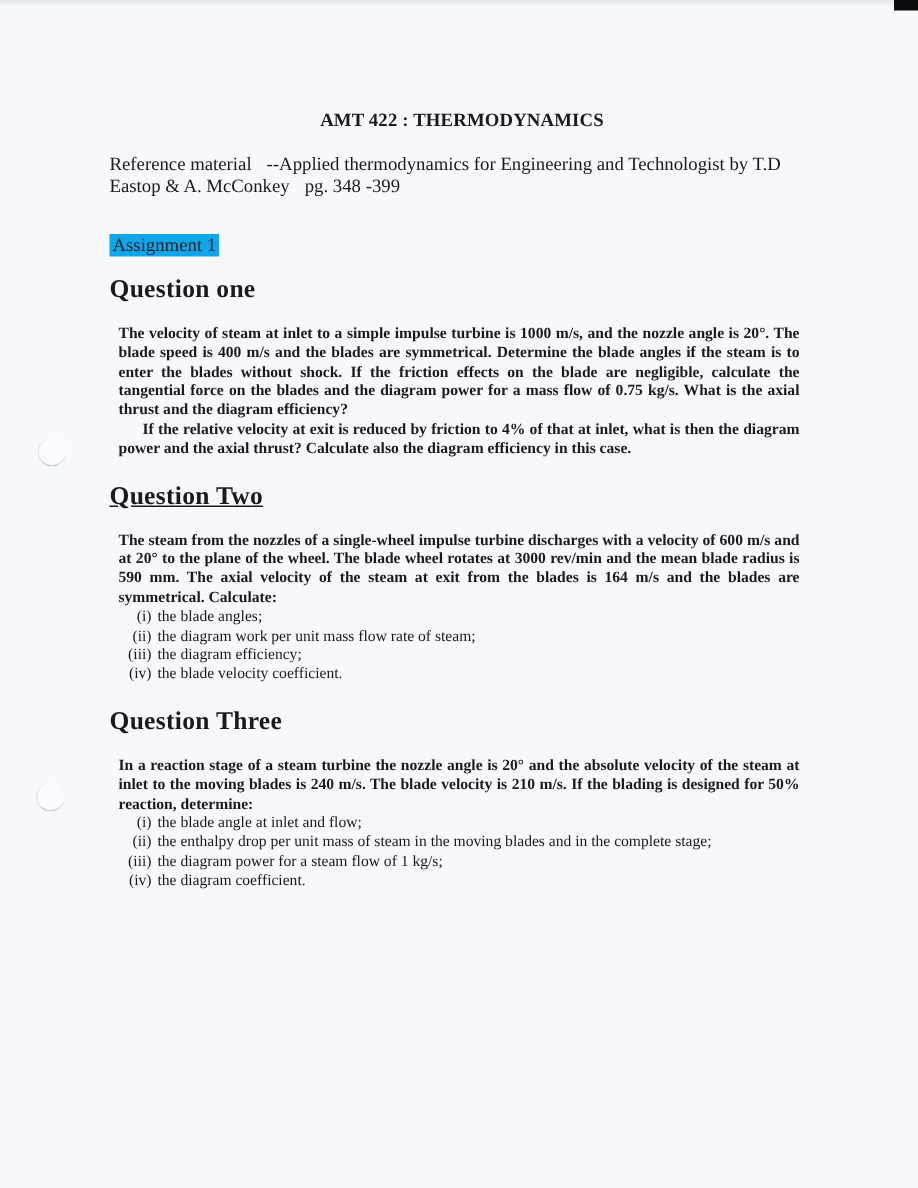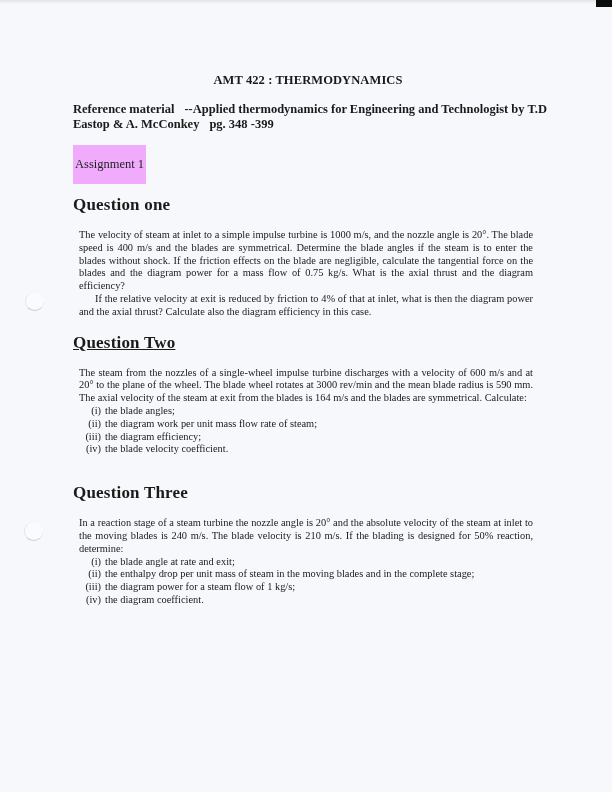--- a/index.html
+++ b/index.html
@@ -51,50 +51,51 @@
     }
     .course-title {
       font-size: 12.5px;
       font-weight: bold;
       margin: 0;
       letter-spacing: 0.1px;
       text-align: center;
     }
     .reference {
       font-size: 12.5px;
-      font-weight: bold;
-      margin: 14px 0 0 0;
+      font-weight: normal;
+      margin: 14px 0 11px 0;
       line-height: 15px;
       width: 480px;
     }
     .reference .gap { display: inline-block; width: 10px; }
     .assignment {
       display: inline-block;
       font-size: 12.5px;
-      background: #f0abfc;
+      background: #0ea5e9;
       color: #1e1e1e;
-      padding: 12px 2px;
+      padding: 0 2px;
       margin-top: 13px;
       line-height: 15px;
     }
     .question-heading {
       font-size: 17px;
       font-weight: bold;
       margin: 11px 0 0 0;
       letter-spacing: 0.2px;
     }
     .question-body {
       font-size: 10.4px;
       line-height: 12.8px;
       margin: 14px 0 0 6px;
       width: 454px;
       text-align: justify;
     }
     .question-body p {
       margin: 0;
+      font-weight: bold;
     }
     .question-body p.indent {
       text-indent: 16px;
     }
     .sub-list {
       list-style: none;
       margin: 0;
       padding: 0 0 0 0;
     }
     .sub-list li {
@@ -105,21 +106,21 @@
       display: inline-block;
       width: 22px;
       text-align: right;
       padding-right: 4px;
       flex-shrink: 0;
     }
     .sub-list .txt {
       flex: 1;
     }
     .q2 .question-heading { margin-top: 14px; text-decoration: underline; }
-    .q3 .question-heading { margin-top: 27px; }
+    .q3 .question-heading { margin-top: 14px; }
   </style>
 </head>
 <body>
 
 <div class="top-edge"></div>
 <div class="corner-black"></div>
 <div class="hole h1"></div>
 <div class="hole h2"></div>
 
 <div class="content">
@@ -165,21 +166,21 @@
     </div>
   </section>
 
   <section class="q3">
     <h2 class="question-heading">Question Three</h2>
     <div class="question-body">
       <p>In a reaction stage of a steam turbine the nozzle angle is 20° and the absolute velocity of the steam at inlet to the moving blades is 240 m/s. The blade velocity is 210 m/s. If the blading is designed for 50% reaction, determine:</p>
       <ul class="sub-list">
         <li>
             <span class="num">(i)</span>
-            <span class="txt">the blade angle at rate and exit;</span>
+            <span class="txt">the blade angle at inlet and flow;</span>
           </li>
         <li>
             <span class="num">(ii)</span>
             <span class="txt">the enthalpy drop per unit mass of steam in the moving blades and in the complete stage;</span>
           </li>
         <li>
             <span class="num">(iii)</span>
             <span class="txt">the diagram power for a steam flow of 1 kg/s;</span>
           </li>
         <li>

